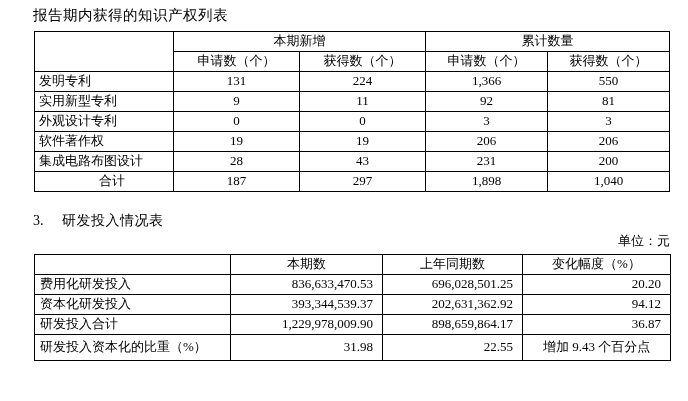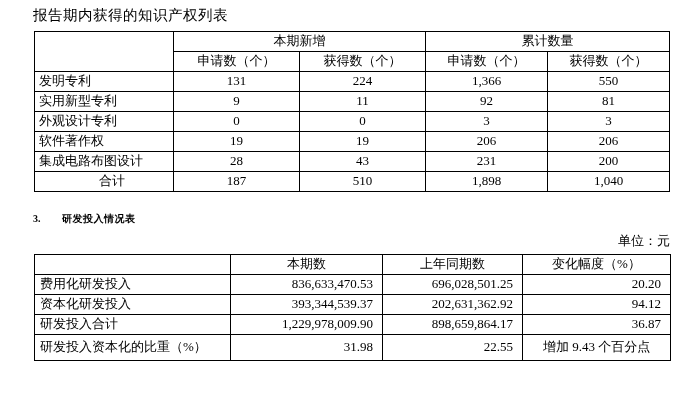--- a/index.html
+++ b/index.html
@@ -36,21 +36,21 @@
   #ip-table { left: 34px; top: 31px; width: 635px; }
   #ip-table tr { height: 20px; }
   #ip-table th.group-h, #ip-table th.sub-h { text-align: center; }
   #ip-table td.num { text-align: center; }
   #ip-table th.row-label { text-align: left; padding-left: 4px; }
   #ip-table tr.total-row th.row-label { text-align: center; padding-left: 16px; }
 
   
   .section-heading {
     position: absolute; left: 33px; top: 212px;
-    font-size: 10px; font-weight: bold;
+    font-size: 14px; font-weight: normal;
     letter-spacing: 0.5px;
   }
   .section-heading .sec-num { display: inline-block; width: 29px; letter-spacing: 0; }
 
   .unit-line {
     position: absolute; left: 34px; top: 232px; width: 636px;
     text-align: right; font-size: 13px;
   }
 
   
@@ -124,21 +124,21 @@
     <tr>
       <th class="row-label">集成电路布图设计</th>
       <td class="num">28</td>
       <td class="num">43</td>
       <td class="num">231</td>
       <td class="num">200</td>
     </tr>
     <tr class="total-row">
       <th class="row-label">合计</th>
       <td class="num">187</td>
-      <td class="num">510</td>
+      <td class="num">297</td>
       <td class="num">1,898</td>
       <td class="num">1,040</td>
     </tr>
   </tbody>
 </table>
 
 <div class="section-heading">
   <span class="sec-num">3.</span><span>研发投入情况表</span>
 </div>
 

